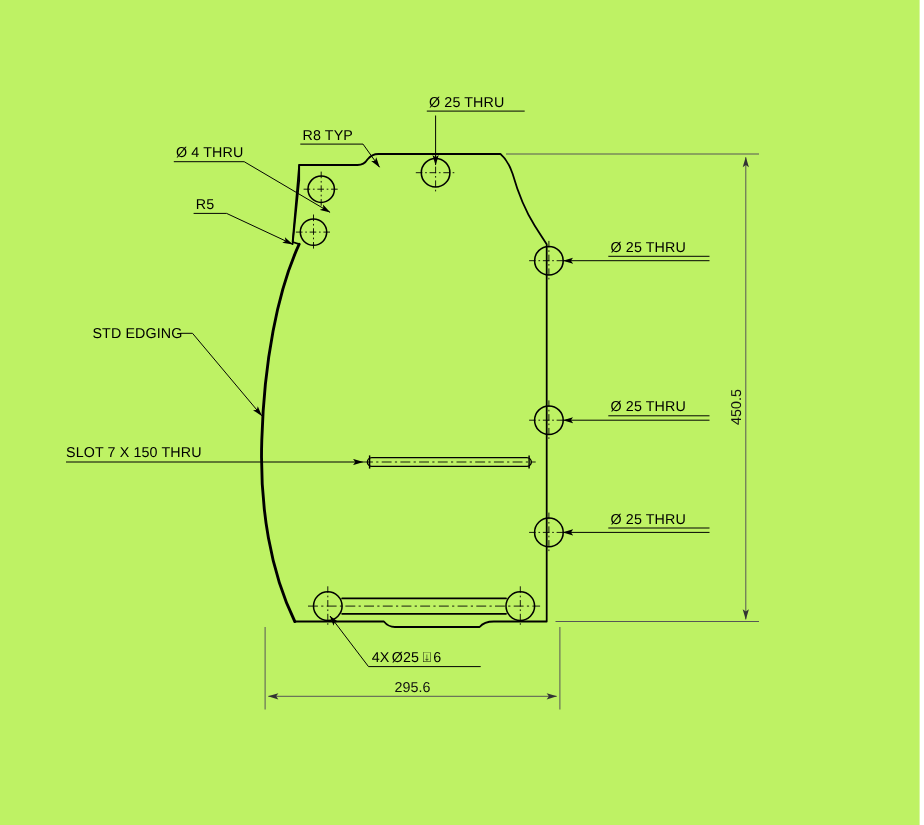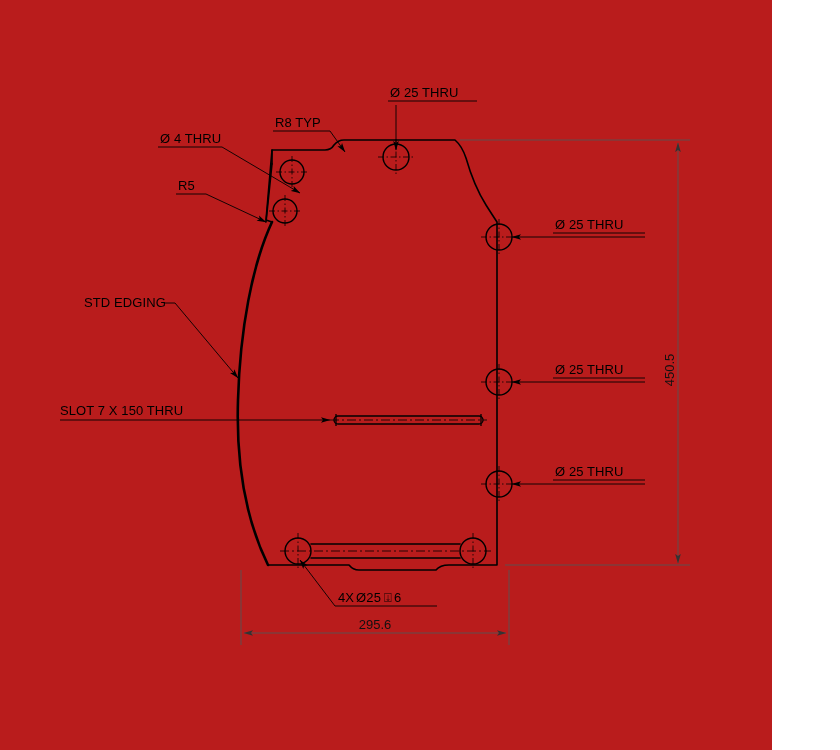--- a/index.html
+++ b/index.html
@@ -8,23 +8,23 @@
     background: #ffffff;
   }
   body {
     width: 840px;
     height: 750px;
     font-family: "Liberation Sans", sans-serif;
     overflow: hidden;
   }
   #drawing-sheet {
     position: relative;
-    width: 772px;
+    width: 836px;
     height: 750px;
-    background: #b91c1c;
+    background: #bef264;
     text-decoration: underline;
   }
   svg.cad {
     display: block;
     width: 840px;
     height: 750px;
   }
   
   .outline       { fill: none; stroke: #000000; stroke-width: 1.6; stroke-linejoin: round; stroke-linecap: round; }
   .outline-thick { fill: none; stroke: #000000; stroke-width: 2.6; stroke-linejoin: round; stroke-linecap: round; }

